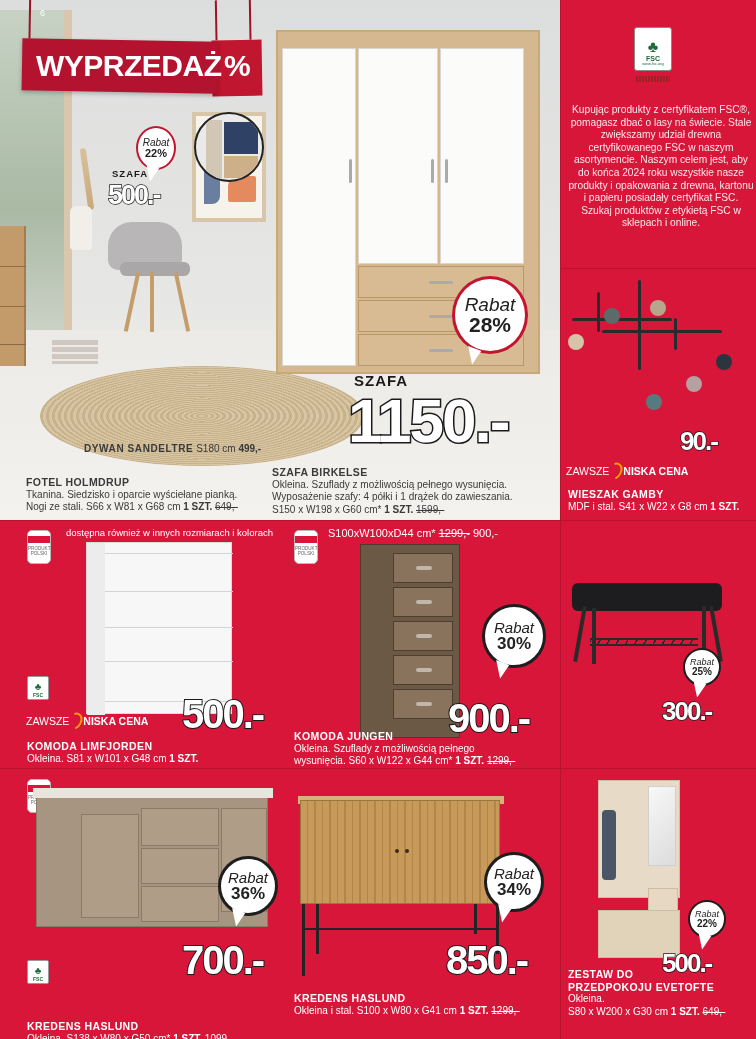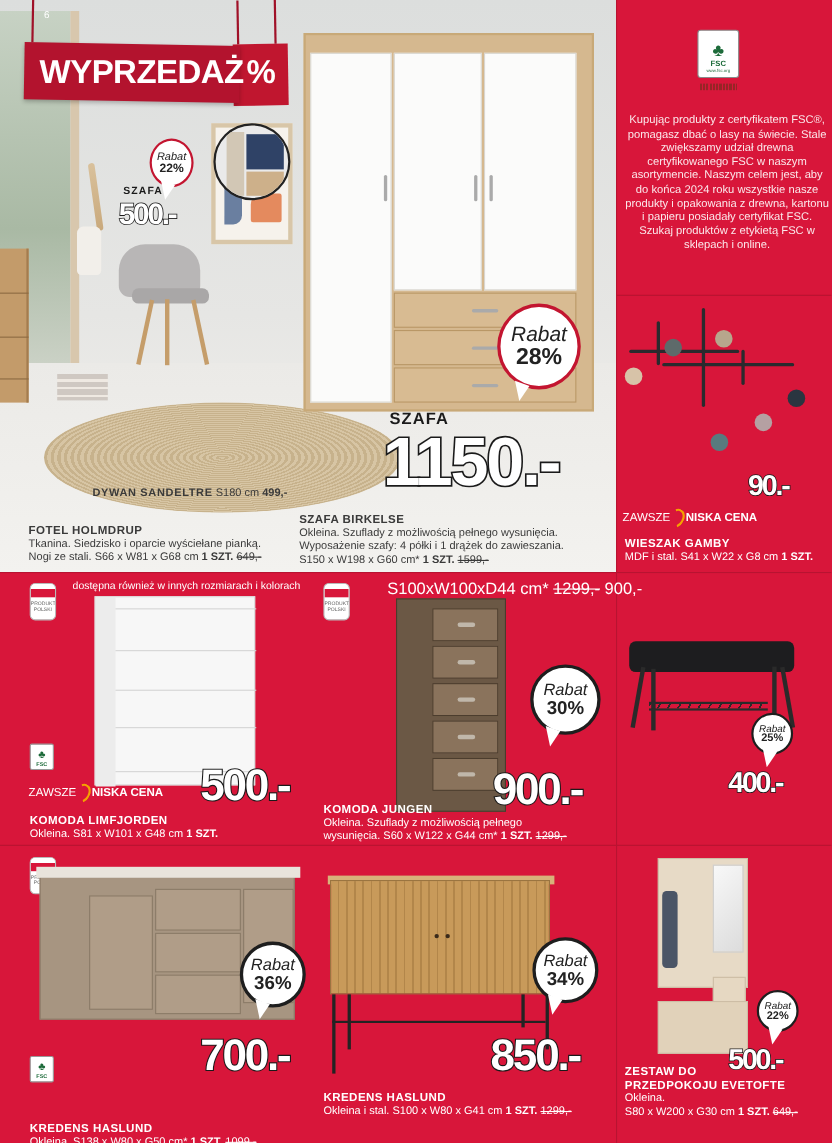--- a/index.html
+++ b/index.html
@@ -282,21 +282,21 @@
   </div>
   <div class="desc white" style="left:27px;top:740px;">
     <span class="title">KOMODA LIMFJORDEN</span>
     <span>Okleina. S81 x W101 x G48 cm </span><b>1 SZT.</b>
   </div>
 
   <div class="pp" style="left:294px;top:530px;">
       <div class="red"></div>
       <span>PRODUKT POLSKI</span>
     </div>
-  <div class="note" style="left:352px;top:527px;font-size:15px;">
+  <div class="note" style="left:328px;top:527px;font-size:11px;">
     <span>S100xW100xD44 cm* </span><s>1299,-</s><span> 900,-</span>
   </div>
   <div class="jungen">
     <div class="drw" style="top:8px">
         <i></i>
       </div>
     <div class="drw" style="top:42px">
         <i></i>
       </div>
     <div class="drw" style="top:76px">
@@ -324,21 +324,21 @@
   <div class="bench-top"></div>
   <div class="bench-leg" style="left:578px;top:606px;transform:rotate(10deg);"></div>
   <div class="bench-leg" style="left:592px;top:608px;"></div>
   <div class="bench-leg" style="left:702px;top:606px;"></div>
   <div class="bench-leg" style="left:714px;top:606px;transform:rotate(-10deg);"></div>
   <div class="bench-shelf"></div>
   <div class="bubble tail-bl dark" style="left:683px;top:648px;width:38px;height:38px;border-width:2px;">
     <span class="rb" style="font-size:9px">Rabat</span>
     <span class="pc" style="font-size:10px">25%</span>
   </div>
-  <div class="price small" style="left:662px;top:698px;font-size:26px;">400.-</div>
+  <div class="price small" style="left:662px;top:698px;font-size:26px;">300.-</div>
 
   <div class="pp" style="left:27px;top:779px;">
       <div class="red"></div>
       <span>PRODUKT POLSKI</span>
     </div>
   <div class="haslund">
     <div class="top"></div>
     <div class="p" style="left:44px;top:16px;width:58px;height:104px;"></div>
     <div class="p" style="left:104px;top:10px;width:78px;height:38px;"></div>
     <div class="p" style="left:104px;top:50px;width:78px;height:36px;"></div>

